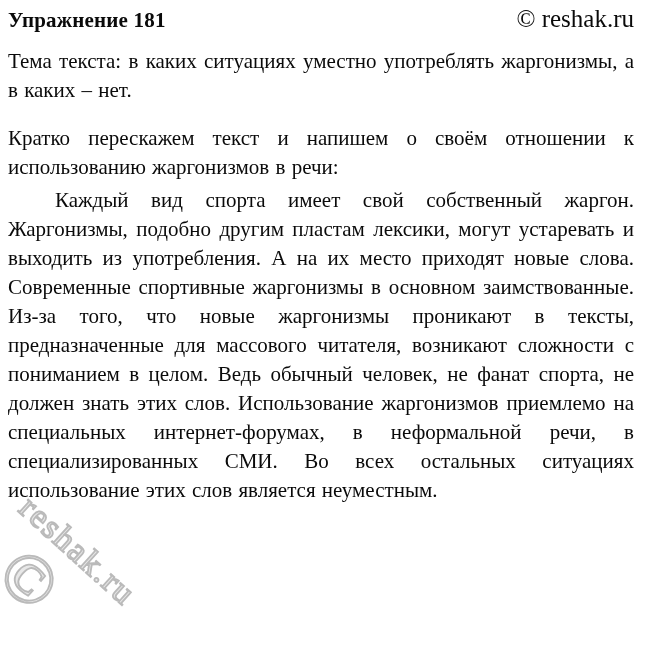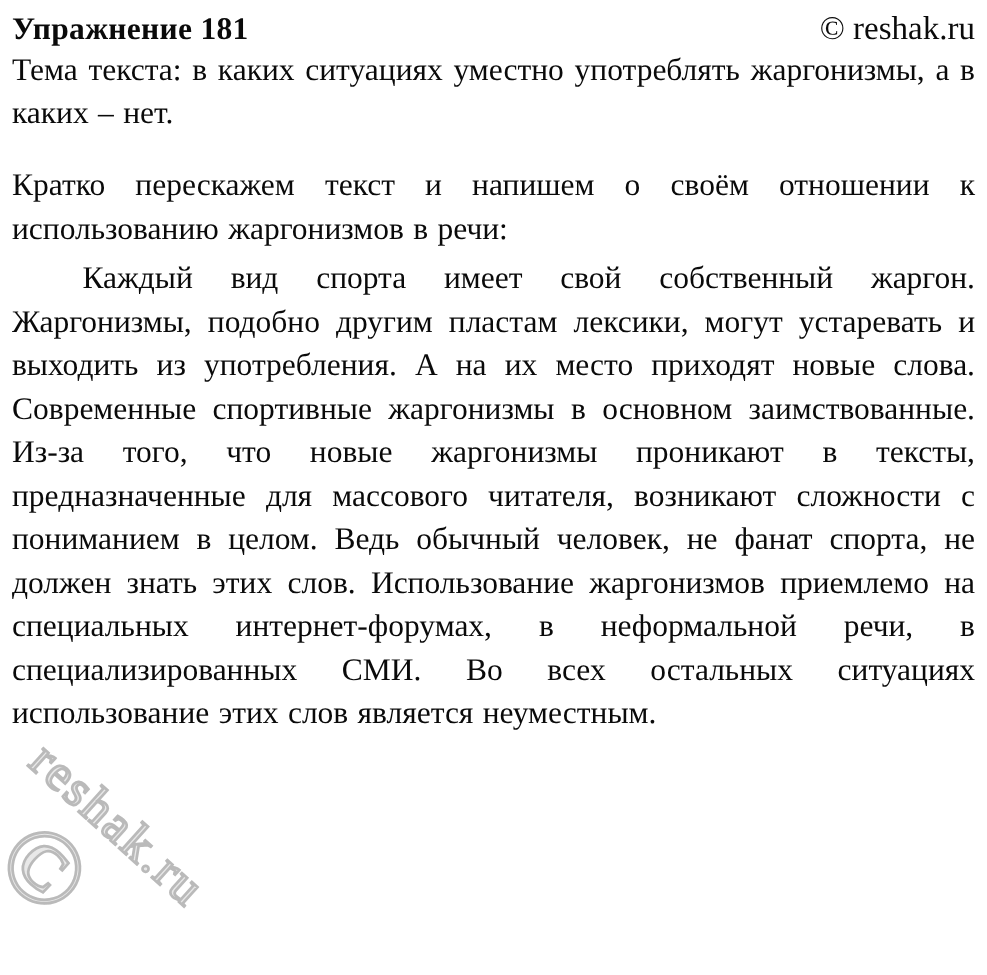--- a/index.html
+++ b/index.html
@@ -10,46 +10,46 @@
     width: 658px;
     height: 650px;
     background: #ffffff;
     color: #0a0a0a;
     position: relative;
     overflow: hidden;
     font-family: "Liberation Serif", serif;
   }
   .page {
     position: relative;
-    padding: 6px 8px 0 8px;
+    padding: 6px 24px 0 8px;
     z-index: 1;
   }
   .header-row {
     display: flex;
     justify-content: space-between;
     align-items: baseline;
     line-height: 26px;
   }
   .exercise-title {
     font-weight: bold;
     font-size: 21px;
     letter-spacing: 0.2px;
   }
   .copyright-note {
-    font-size: 22px;
+    font-size: 25px;
     font-weight: normal;
   }
   p {
     margin: 0;
     font-size: 21px;
     line-height: 29px;
     text-align: justify;
     word-spacing: 1px;
   }
-  .p-topic   { }
+  .p-topic   { margin-top: 14px; }
   .p-intro   { margin-top: 19px; }
   .p-retell  { margin-top: 4px; text-indent: 47px; }
   .p-opinion { margin-top: 14px; }
 
   
   .watermark {
     position: absolute;
     left: 36px;
     top: 490px;
     transform: rotate(42deg);

